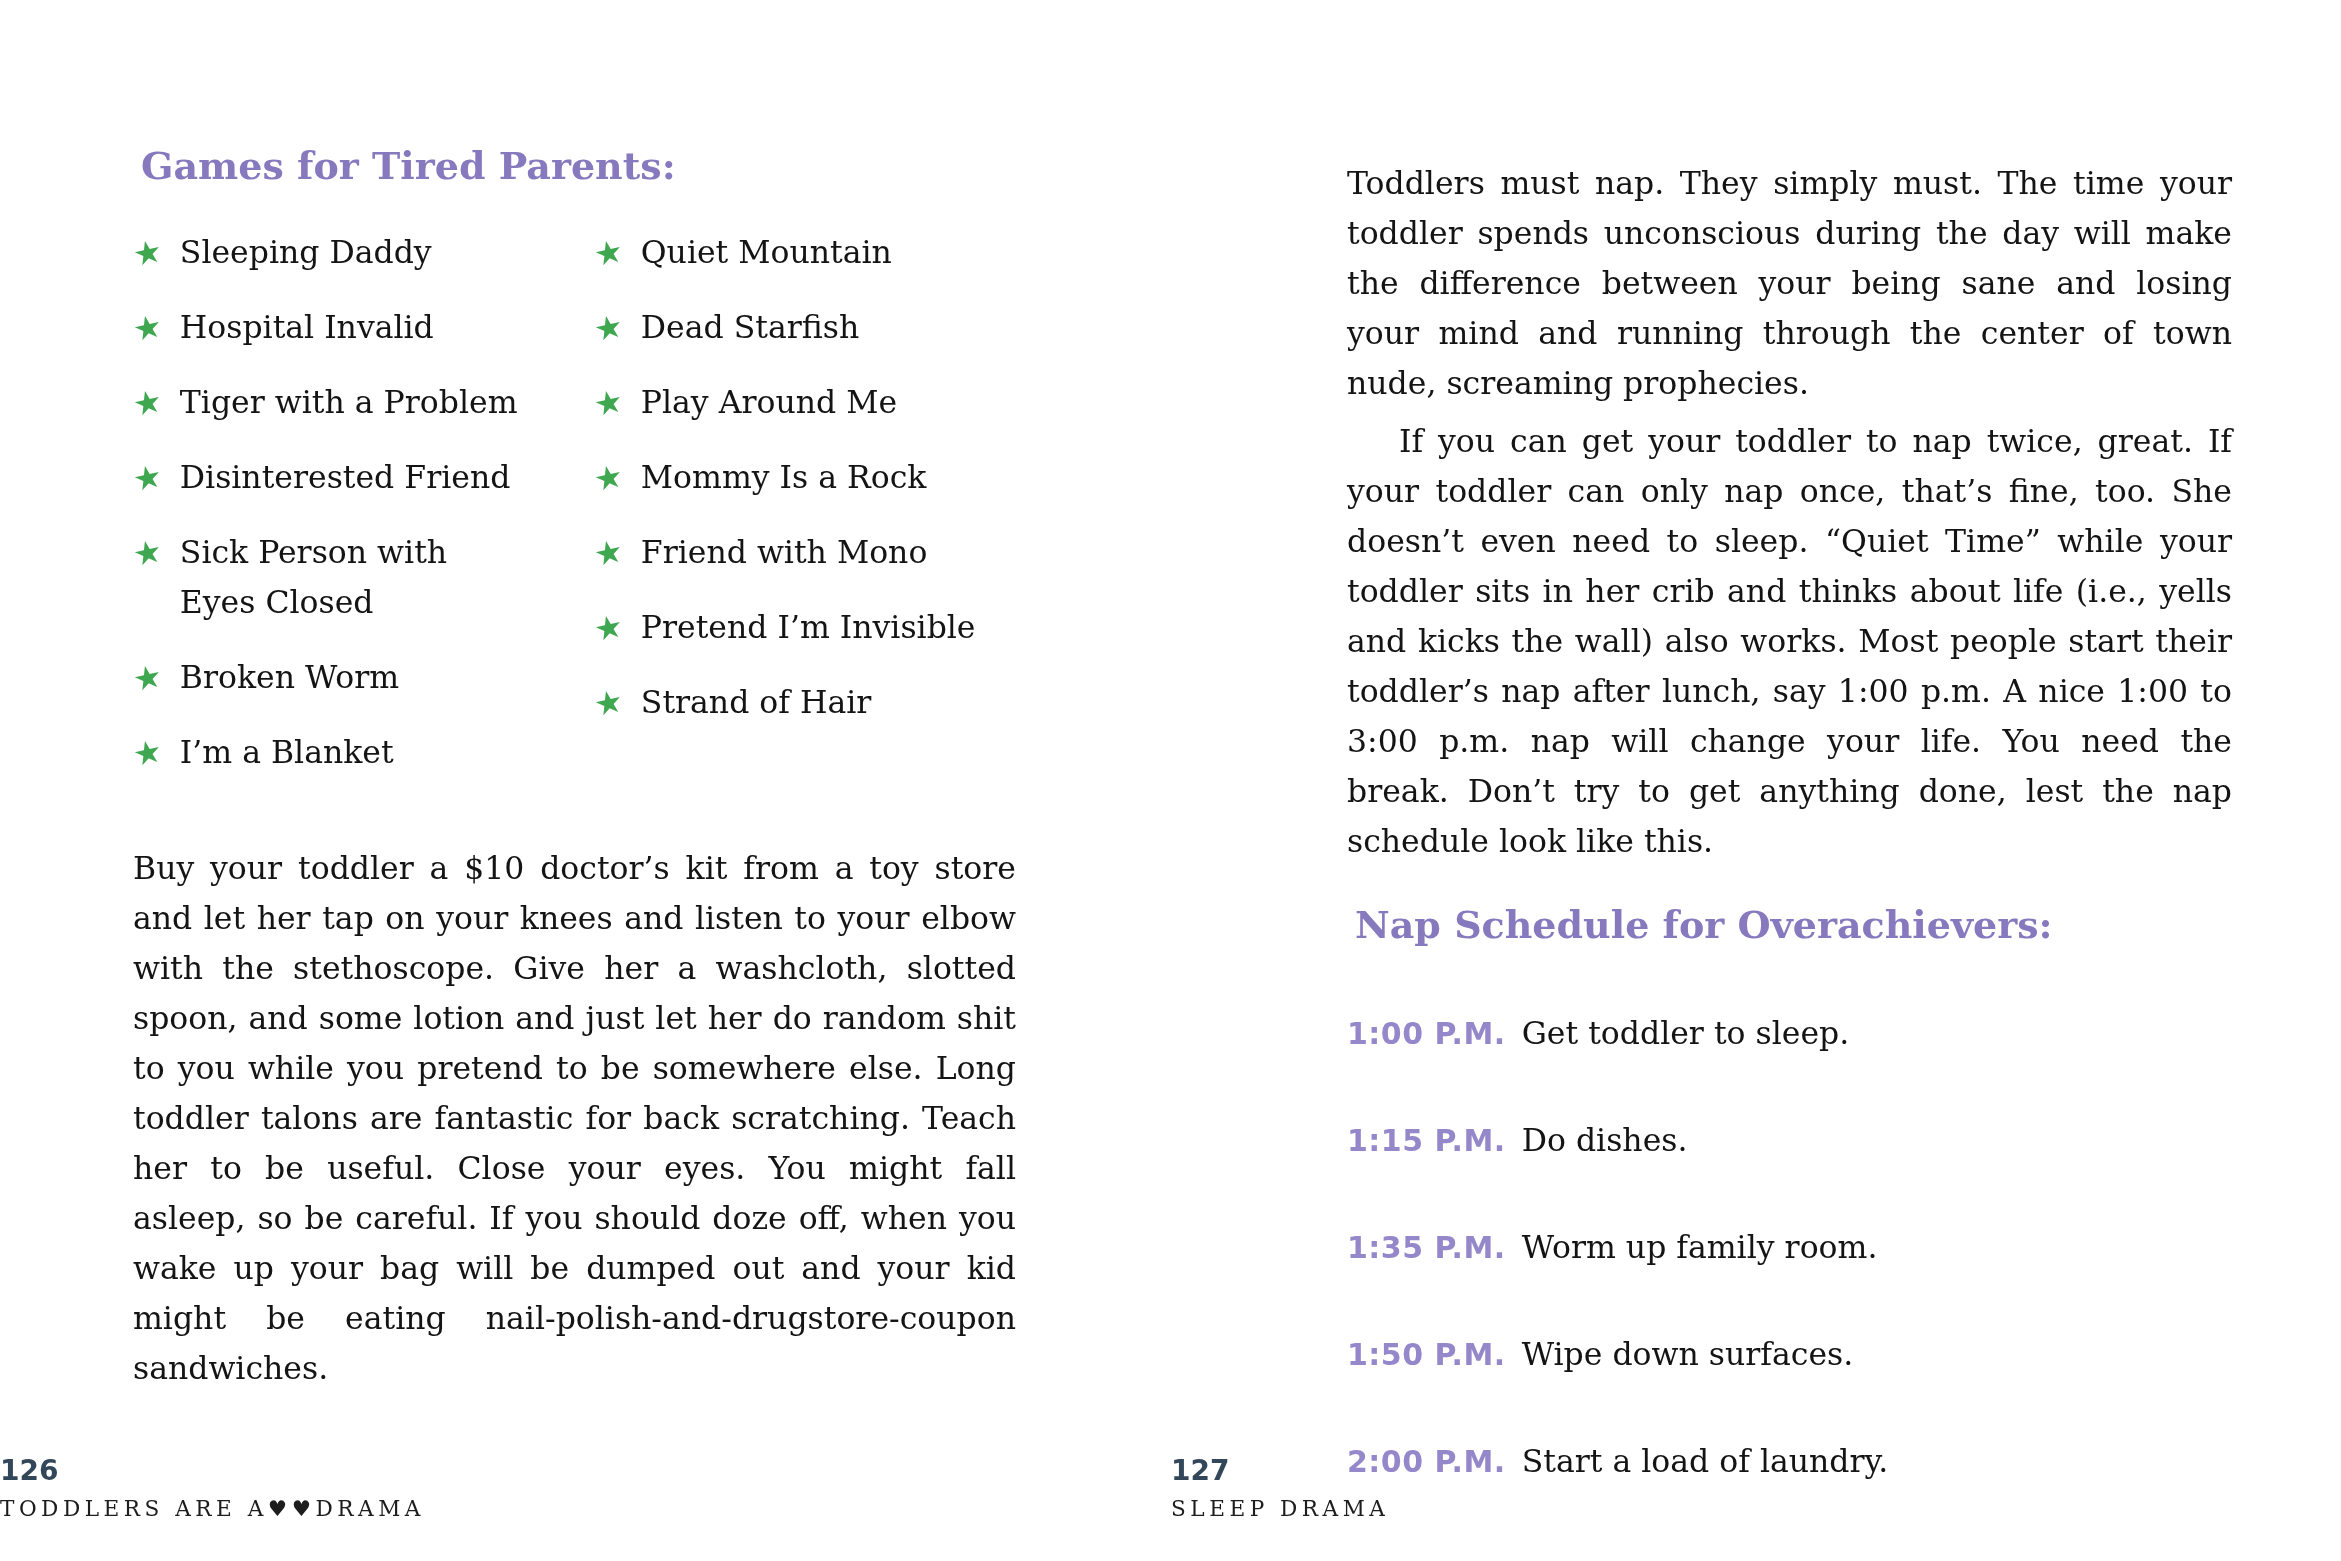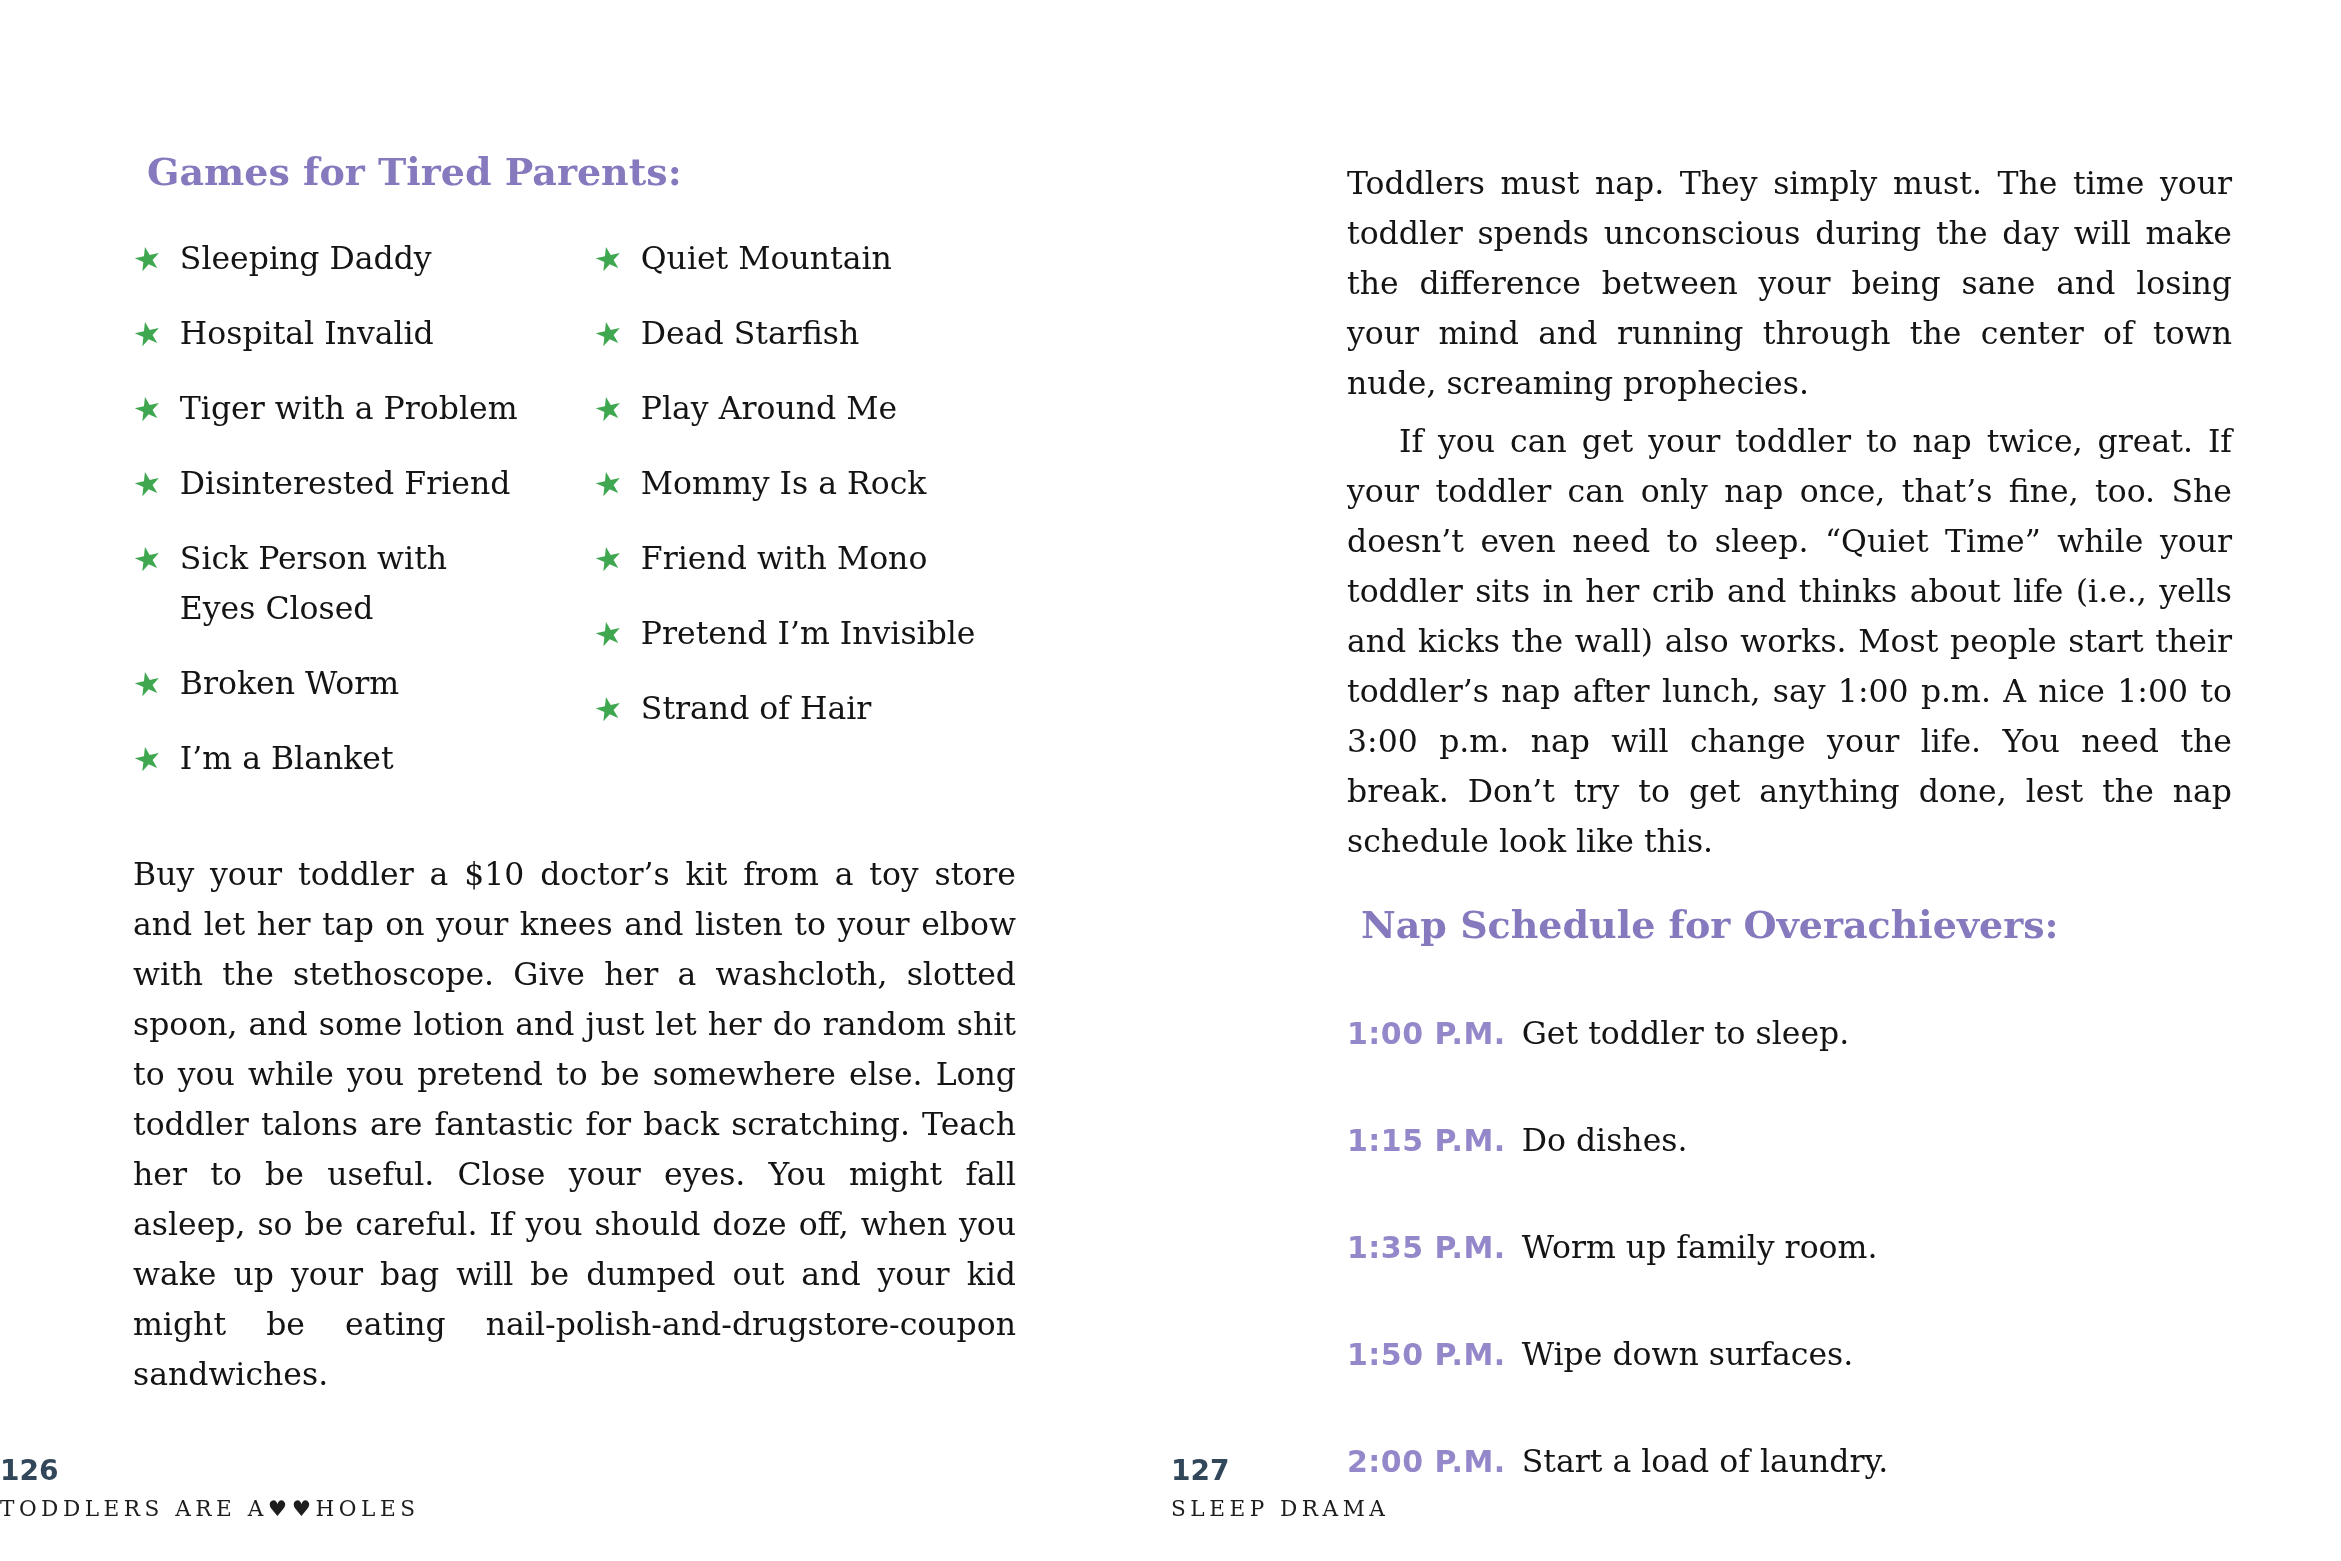--- a/index.html
+++ b/index.html
@@ -24,21 +24,21 @@
   .spread { display:flex; width:2342px; height:1561px; }
   .page { position:relative; width:1171px; height:1561px; }
   .page-left  { padding:135px 155px 0 133px; }
   .page-right { padding:135px 110px 0 176px; }
 
   .serif-heading {
     font-family:"DejaVu Serif", serif;
     font-weight:bold;
     font-size:38px; line-height:1.2;
     color:var(--purple_heading);
-    margin:14px;
+    margin:8px;
   }
   .sans-heading {
     font-family:"DejaVu Sans", sans-serif;
     font-weight:bold;
     font-size:39px; line-height:1.15;
     letter-spacing:0.5px;
     color:var(--slate_heading);
     margin:0;
   }
 
@@ -169,21 +169,21 @@
           <span class="star">★</span>
           <span class="game-label">Strand of Hair</span>
         </li>
       </ul>
     </div>
 
     <p class="body-text left-paragraph">Buy your toddler a $10 doctor’s kit from a toy store and let her tap on your knees and listen to your elbow with the stethoscope. Give her a washcloth, slotted spoon, and some lotion and just let her do random shit to you while you pretend to be somewhere else. Long toddler talons are fantastic for back scratching. Teach her to be useful. Close your eyes. You might fall asleep, so be careful. If you should doze off, when you wake up your bag will be dumped out and your kid might be eating nail-polish-and-drugstore-coupon sandwiches.</p>
 
     <footer class="page-footer">
       <div class="page-number">126</div>
-      <div class="running-title">TODDLERS ARE A♥♥HOLES</div>
+      <div class="running-title">TODDLERS ARE A♥♥DRAMA</div>
     </footer>
   </section>
 
   <section class="page page-right">
 
     <p class="body-text p1">Toddlers must nap. They simply must. The time your toddler spends unconscious during the day will make the difference between your being sane and losing your mind and running through the center of town nude, screaming prophecies.</p>
     <p class="body-text p2">If you can get your toddler to nap twice, great. If your toddler can only nap once, that’s fine, too. She doesn’t even need to sleep. “Quiet Time” while your toddler sits in her crib and thinks about life (i.e., yells and kicks the wall) also works. Most people start their toddler’s nap after lunch, say 1:00 p.m. A nice 1:00 to 3:00 p.m. nap will change your life. You need the break. Don’t try to get anything done, lest the nap schedule look like this.</p>
 
     <h2 class="serif-heading schedule-heading">Nap Schedule for Overachievers:</h2>
 

